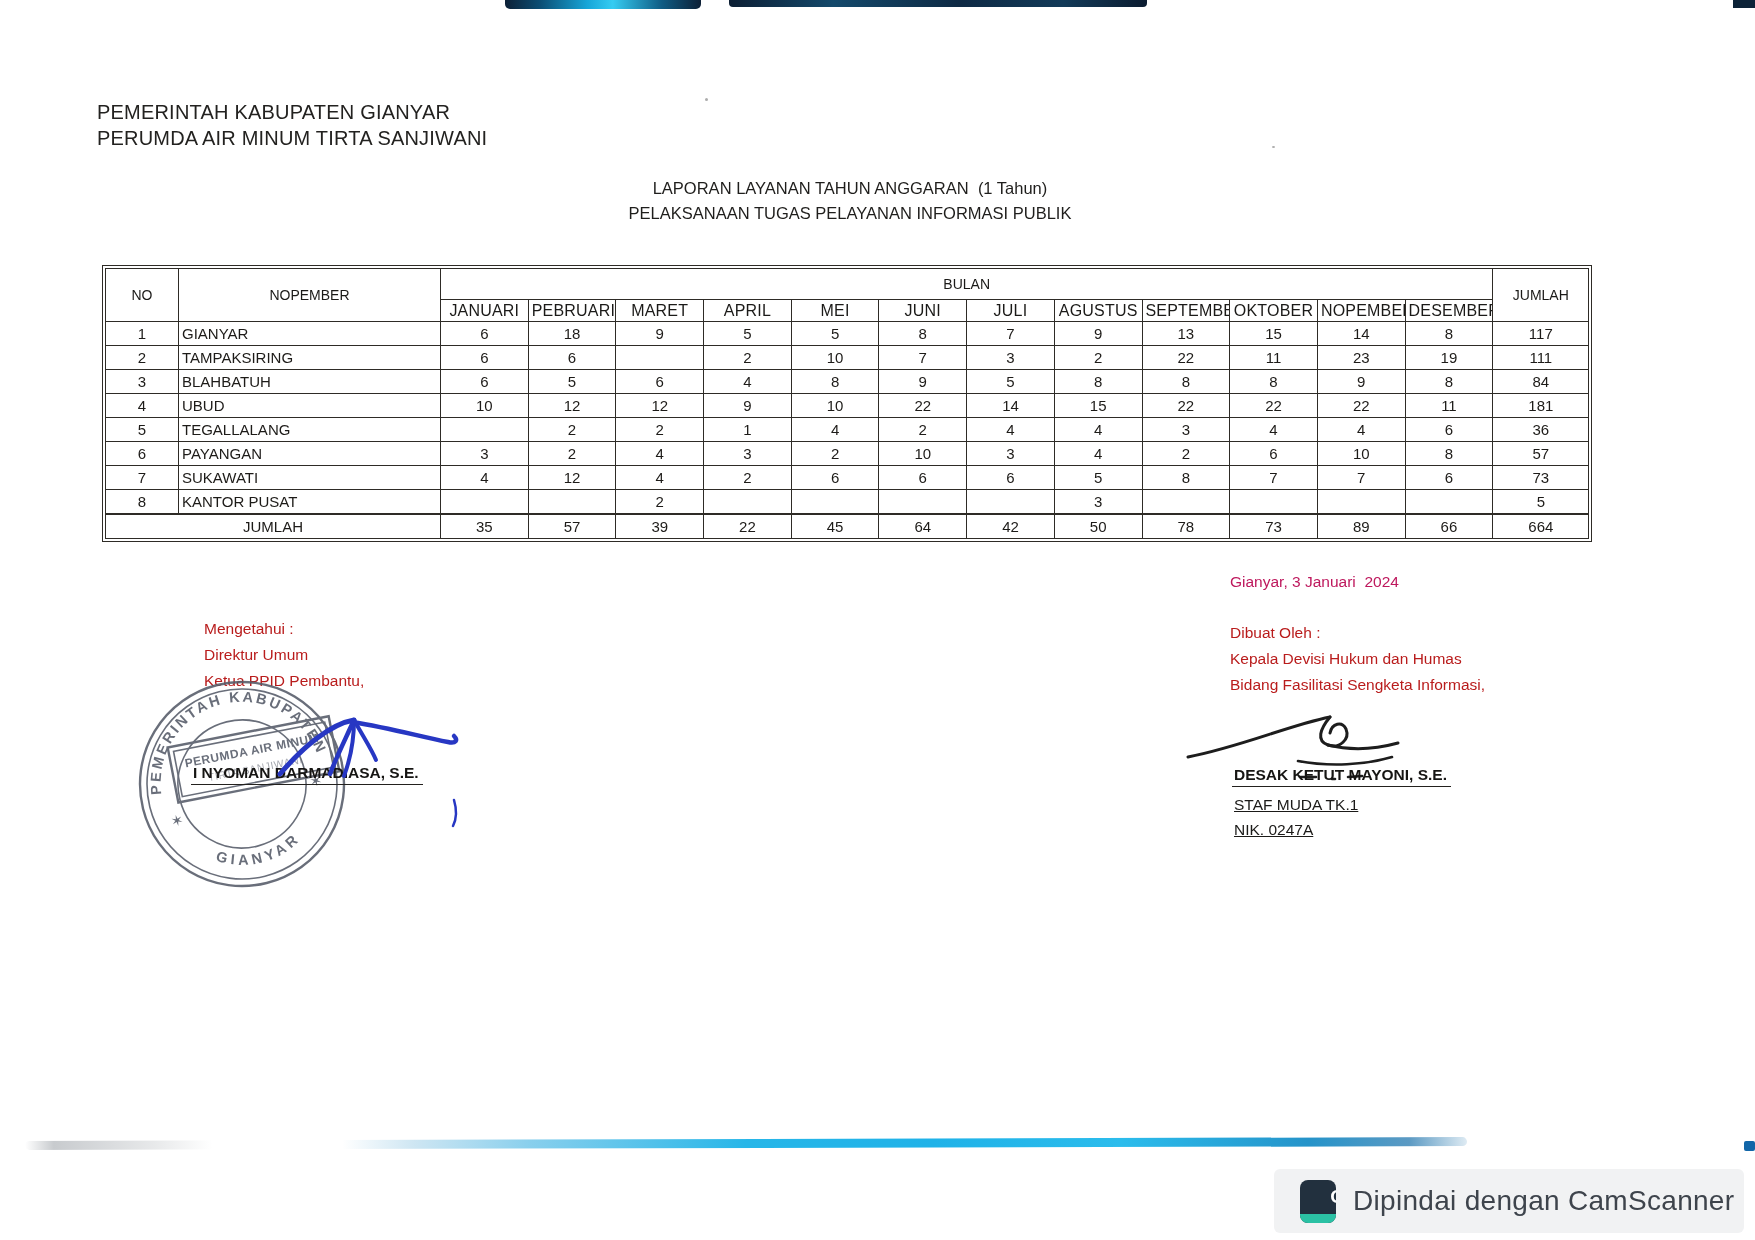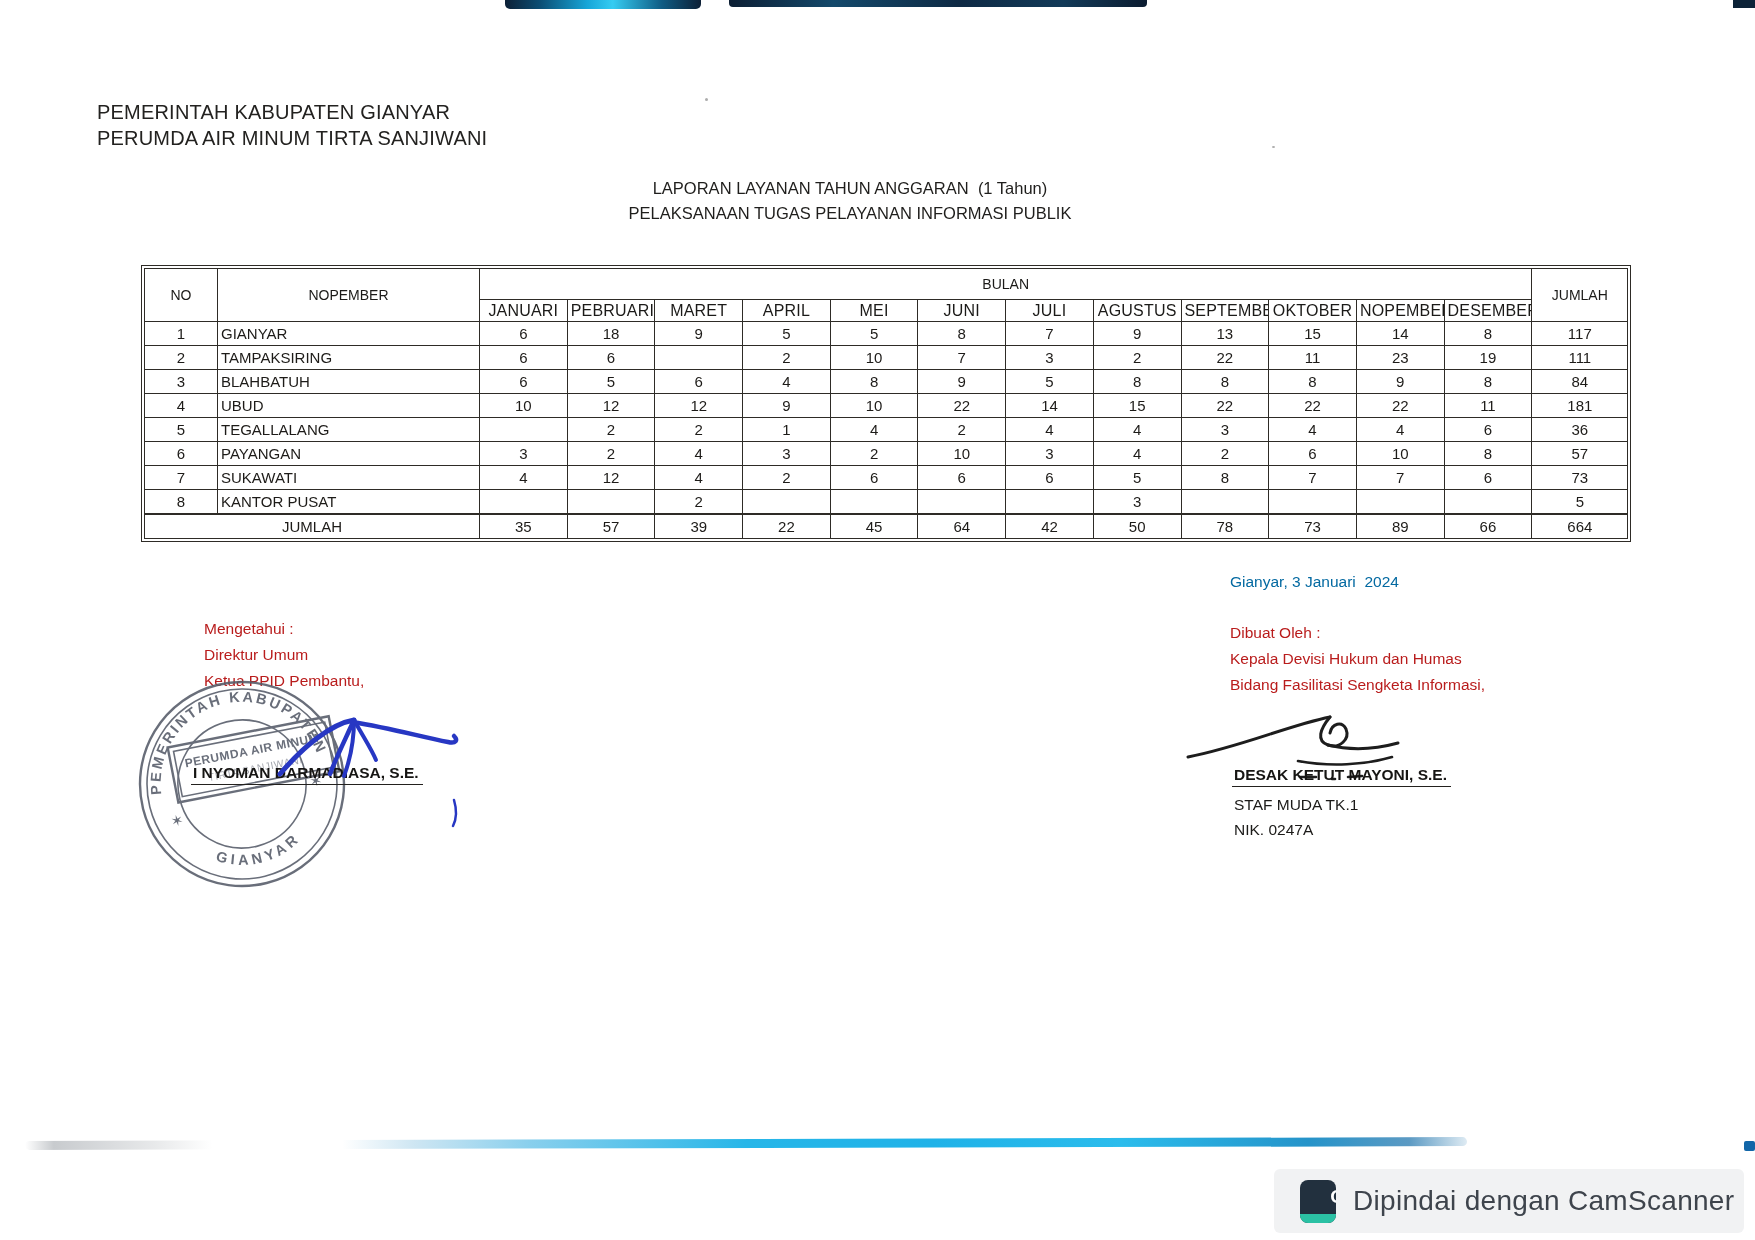--- a/index.html
+++ b/index.html
@@ -25,42 +25,42 @@
   .speck-1{left:705px;top:98px;width:3px;height:3px;}
   .speck-2{left:1272px;top:146px;width:3px;height:2px;}
 
   
   .org{position:absolute;left:97px;top:99px;font-size:20px;line-height:26px;letter-spacing:.2px;color:#232220;}
   .title{position:absolute;left:500px;top:176px;width:700px;text-align:center;font-size:16.5px;line-height:25px;color:#1f1e1c;}
   .t-line{white-space:pre;}
 
   
   .report{position:absolute;left:105px;top:268px;width:1483px;border-collapse:collapse;table-layout:fixed;
-    outline:1.4px solid var(--table-border,#2e2b26);outline-offset:2px;margin-left:39px;}
+    outline:1.4px solid var(--table-border,#2e2b26);outline-offset:2px;}
   .report th,.report td{border:1.4px solid var(--table-border,#2e2b26);padding:0 3px;overflow:hidden;white-space:nowrap;}
   .report thead th{font-weight:normal;color:#1b1a18;}
   .h-no,.h-wil,.h-jumlah,.h-bulan{font-size:14px;height:30px;text-align:center;}
   .mh{font-size:16px;height:21px;text-align:center;letter-spacing:.2px;}
   .report tbody td,.report tfoot td{height:23px;font-size:15px;}
   .c-no{text-align:center;}
   .c-wil{text-align:left;font-size:14.5px;padding-left:6px;}
   .c-val,.c-sum{text-align:center;}
   .report tfoot td{border-top-width:2px;}
   .t-label{text-align:center;font-size:14.5px;}
 
   
   .block{position:absolute;font-size:15.5px;line-height:26px;color:#b91c1c;}
   .left-block{left:204px;top:616px;}
-  .date-line{position:absolute;left:1230px;top:573px;font-size:15.5px;white-space:pre;color:#0369a1;}
+  .date-line{position:absolute;left:1230px;top:573px;font-size:15.5px;white-space:pre;color:#be185d;}
   .right-block{left:1230px;top:620px;}
   .sig-name{position:absolute;font-size:15.5px;font-weight:bold;color:#161513;
     border-bottom:1.6px solid #23211e;padding:0 4px 2px 2px;white-space:pre;}
   .left-name{left:191px;top:764px;z-index:6;}
   .right-name{left:1232px;top:766px;}
-  .right-sub{position:absolute;left:1234px;top:792px;font-size:15.5px;line-height:25px;color:#1b1a18;}
+  .right-sub{position:absolute;left:1234px;top:792px;font-size:15.5px;line-height:25px;color:#1b1a18;text-decoration:underline;}
 
   
   .stamp{position:absolute;left:134px;top:676px;z-index:2;opacity:.88;}
   .stamp .s1{fill:none;stroke:var(--stamp,#555b68);stroke-width:1.6;}
   .stamp .s2{fill:none;stroke:var(--stamp,#555b68);stroke-width:2.4;}
   .stamp .ring{font-size:14.5px;letter-spacing:2.5px;fill:var(--stamp,#555b68);font-weight:bold;}
   .stamp .ringB{font-size:14.5px;letter-spacing:4px;fill:var(--stamp,#555b68);font-weight:bold;}
   .stamp .star{font-size:15px;fill:var(--stamp,#555b68);}
   .stamp .boxt{font-size:12px;font-weight:bold;fill:var(--stamp,#555b68);letter-spacing:.5px;}
   .stamp .boxt2{font-size:10.5px;fill:var(--stamp,#555b68);opacity:.6;letter-spacing:.5px;}

